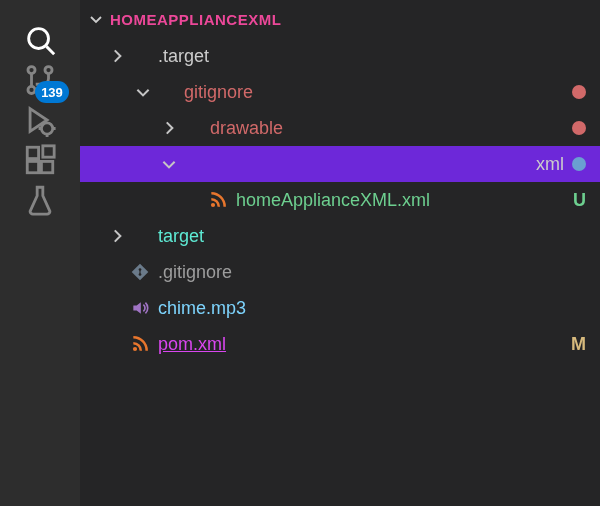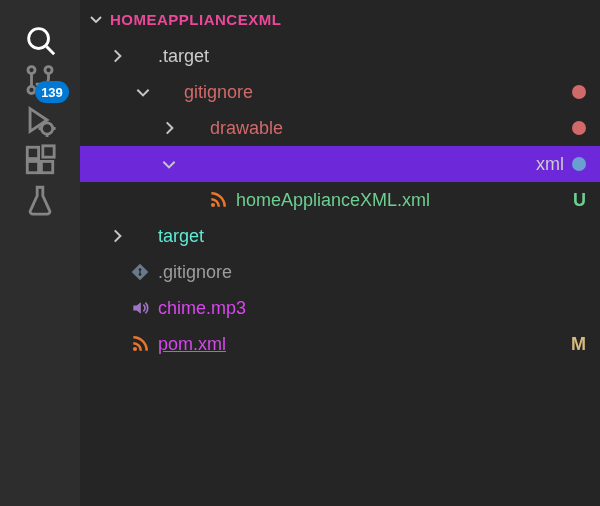--- a/index.html
+++ b/index.html
@@ -199,21 +199,21 @@
         <span class="label" style="color: rgb(157, 157, 157);">.gitignore</span>
       </div>
       <div class="row">
         <span class="indent" style="width:28px"></span>
         <span class="twisty"></span>
         <svg class="ficon" viewBox="0 0 24 24">
           <path fill="#a074c4" d="M4 9 h4 l5 -4 v14 l-5 -4 H4 Z"></path>
           <path fill="none" stroke="#a074c4" stroke-width="2" d="M16 8 a5 5 0 0 1 0 8"></path>
           <path fill="none" stroke="#a074c4" stroke-width="2" d="M18.5 5.5 a9 9 0 0 1 0 13"></path>
         </svg>
-        <span class="label" style="color: #d946ef;">chime.mp3</span>
+        <span class="label" style="color: #7dd3fc;">chime.mp3</span>
       </div>
       <div class="row">
         <span class="indent" style="width:28px"></span>
         <span class="twisty"></span>
         <svg class="ficon" viewBox="0 0 24 24">
           <path fill="#e8762d" d="M5 5 a10 10 0 0 1 14 14 L5 19 Z" opacity="0"></path>
           <path fill="none" stroke="#e8762d" stroke-width="3" d="M4 4 a16 16 0 0 1 16 16"></path>
           <path fill="none" stroke="#e8762d" stroke-width="3" d="M4 11 a9 9 0 0 1 9 9"></path>
           <circle cx="6" cy="18" r="2.5" fill="#e8762d"></circle>
         </svg>

